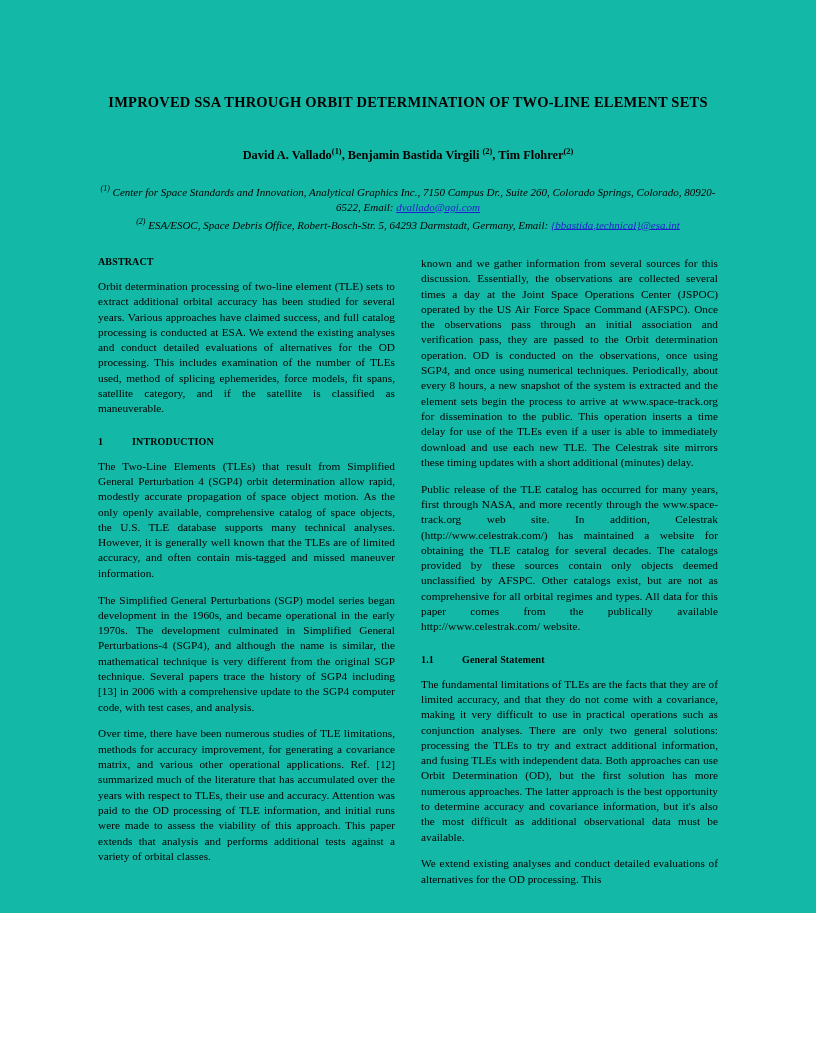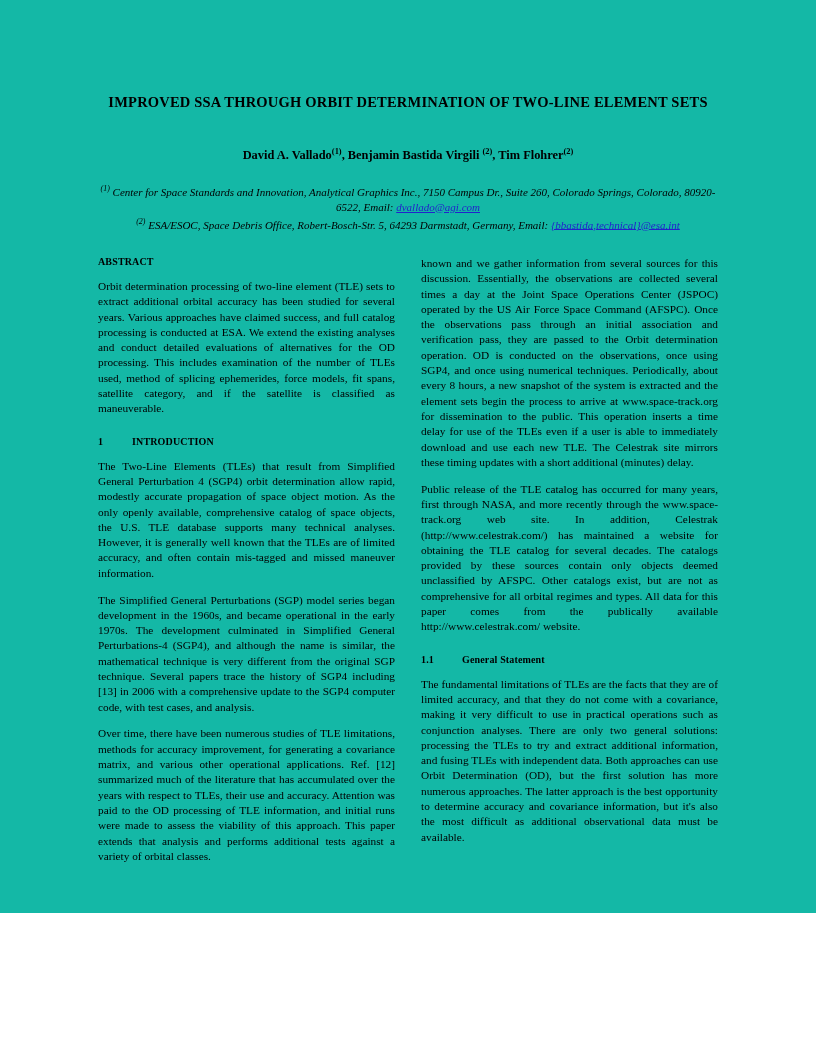--- a/index.html
+++ b/index.html
@@ -142,20 +142,21 @@
       <p class="body">The Simplified General Perturbations (SGP) model series began development in the 1960s, and became operational in the early 1970s. The development culminated in Simplified General Perturbations-4 (SGP4), and although the name is similar, the mathematical technique is very different from the original SGP technique. Several papers trace the history of SGP4 including [13] in 2006 with a comprehensive update to the SGP4 computer code, with test cases, and analysis.</p>
       <p class="body">Over time, there have been numerous studies of TLE limitations, methods for accuracy improvement, for generating a covariance matrix, and various other operational applications. Ref. [12] summarized much of the literature that has accumulated over the years with respect to TLEs, their use and accuracy. Attention was paid to the OD processing of TLE information, and initial runs were made to assess the viability of this approach. This paper extends that analysis and performs additional tests against a variety of orbital classes.</p>
     </div>
 
     <div class="col">
       <p class="body">known and we gather information from several sources for this discussion. Essentially, the observations are collected several times a day at the Joint Space Operations Center (JSPOC) operated by the US Air Force Space Command (AFSPC). Once the observations pass through an initial association and verification pass, they are passed to the Orbit determination operation. OD is conducted on the observations, once using SGP4, and once using numerical techniques. Periodically, about every 8 hours, a new snapshot of the system is extracted and the element sets begin the process to arrive at www.space-track.org for dissemination to the public. This operation inserts a time delay for use of the TLEs even if a user is able to immediately download and use each new TLE. The Celestrak site mirrors these timing updates with a short additional (minutes) delay.</p>
       <p class="body">Public release of the TLE catalog has occurred for many years, first through NASA, and more recently through the www.space-track.org web site. In addition, Celestrak (http://www.celestrak.com/) has maintained a website for obtaining the TLE catalog for several decades. The catalogs provided by these sources contain only objects deemed unclassified by AFSPC. Other catalogs exist, but are not as comprehensive for all orbital regimes and types. All data for this paper comes from the publically available  http://www.celestrak.com/ website.</p>
 
       <h2 class="sec num sub"><span class="secnum">1.1</span><span>General Statement</span></h2>
       <p class="body">The fundamental limitations of TLEs are the facts that they are of limited accuracy, and that they do not come with a covariance, making it very difficult to use in practical operations such as conjunction analyses. There are only two general solutions: processing the TLEs to try and extract additional information, and fusing TLEs with independent data. Both approaches can use Orbit Determination (OD), but the first solution has more numerous approaches. The latter approach is the best opportunity to determine accuracy and covariance information, but it's also the most difficult as additional observational data must be available.</p>
+      <p class="body">We extend existing analyses and conduct detailed evaluations of alternatives for the OD processing. This</p>
     </div>
 
   </div>
 
   <div class="footer">
     <div class="footer-rule"></div>
     <div class="line">Proc. '6th European Conference on Space Debris'</div>
     <div class="line">Darmstadt, Germany, 22–25 April 2013 (ESA SP-723, August 2013)</div>
   </div>
 

